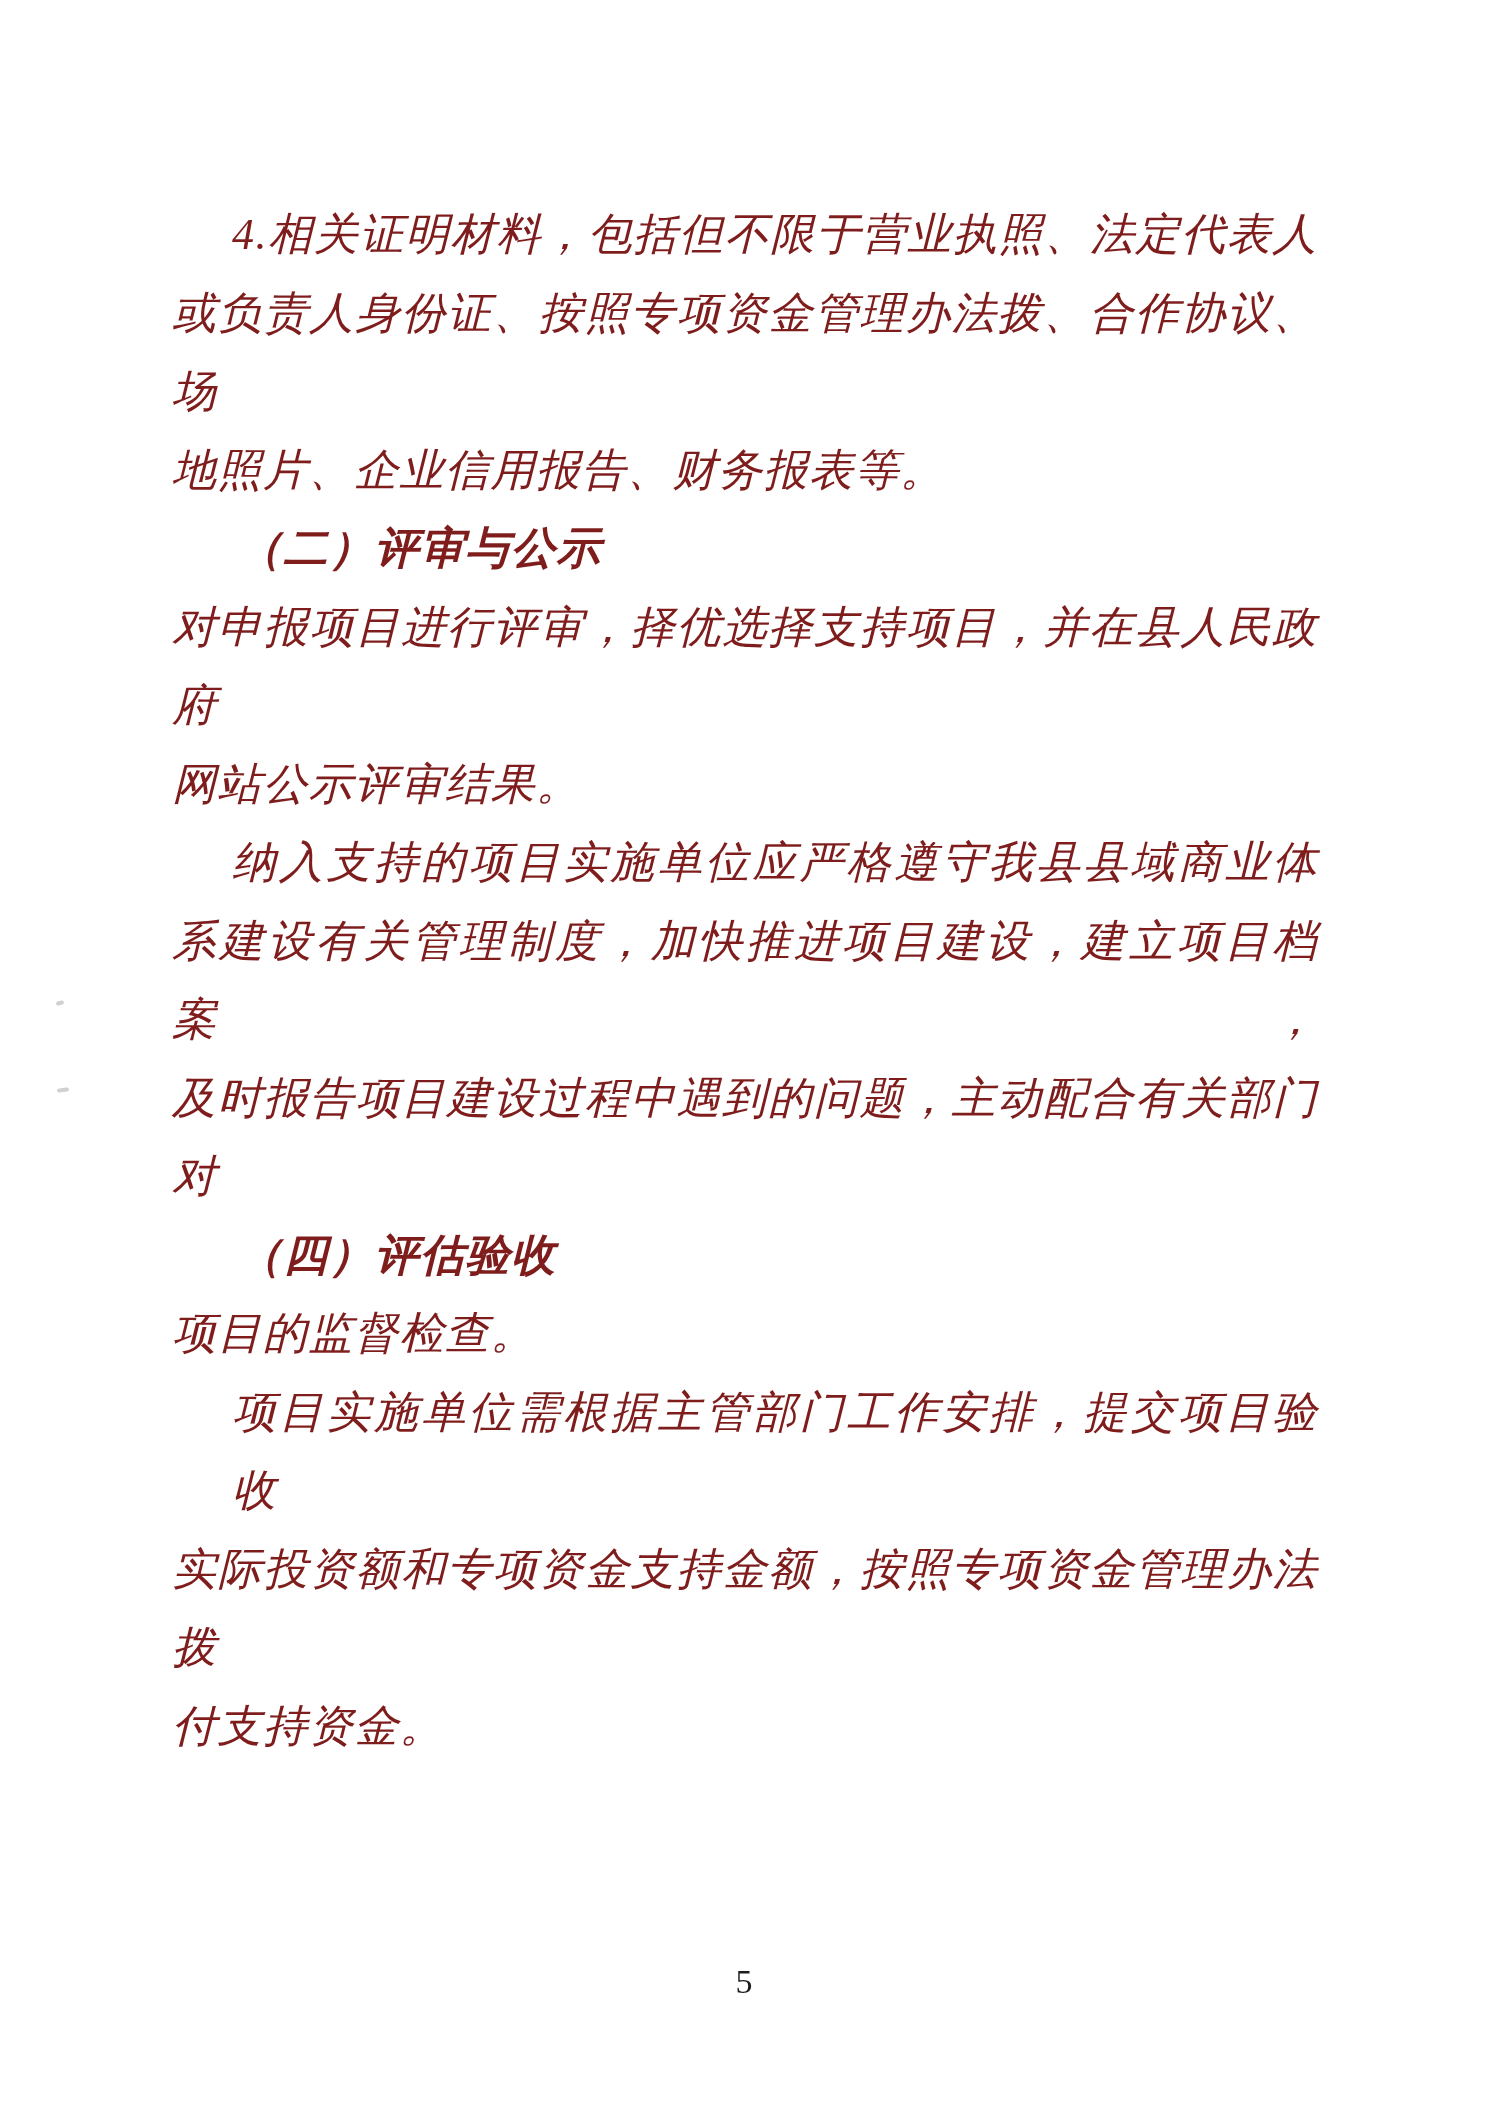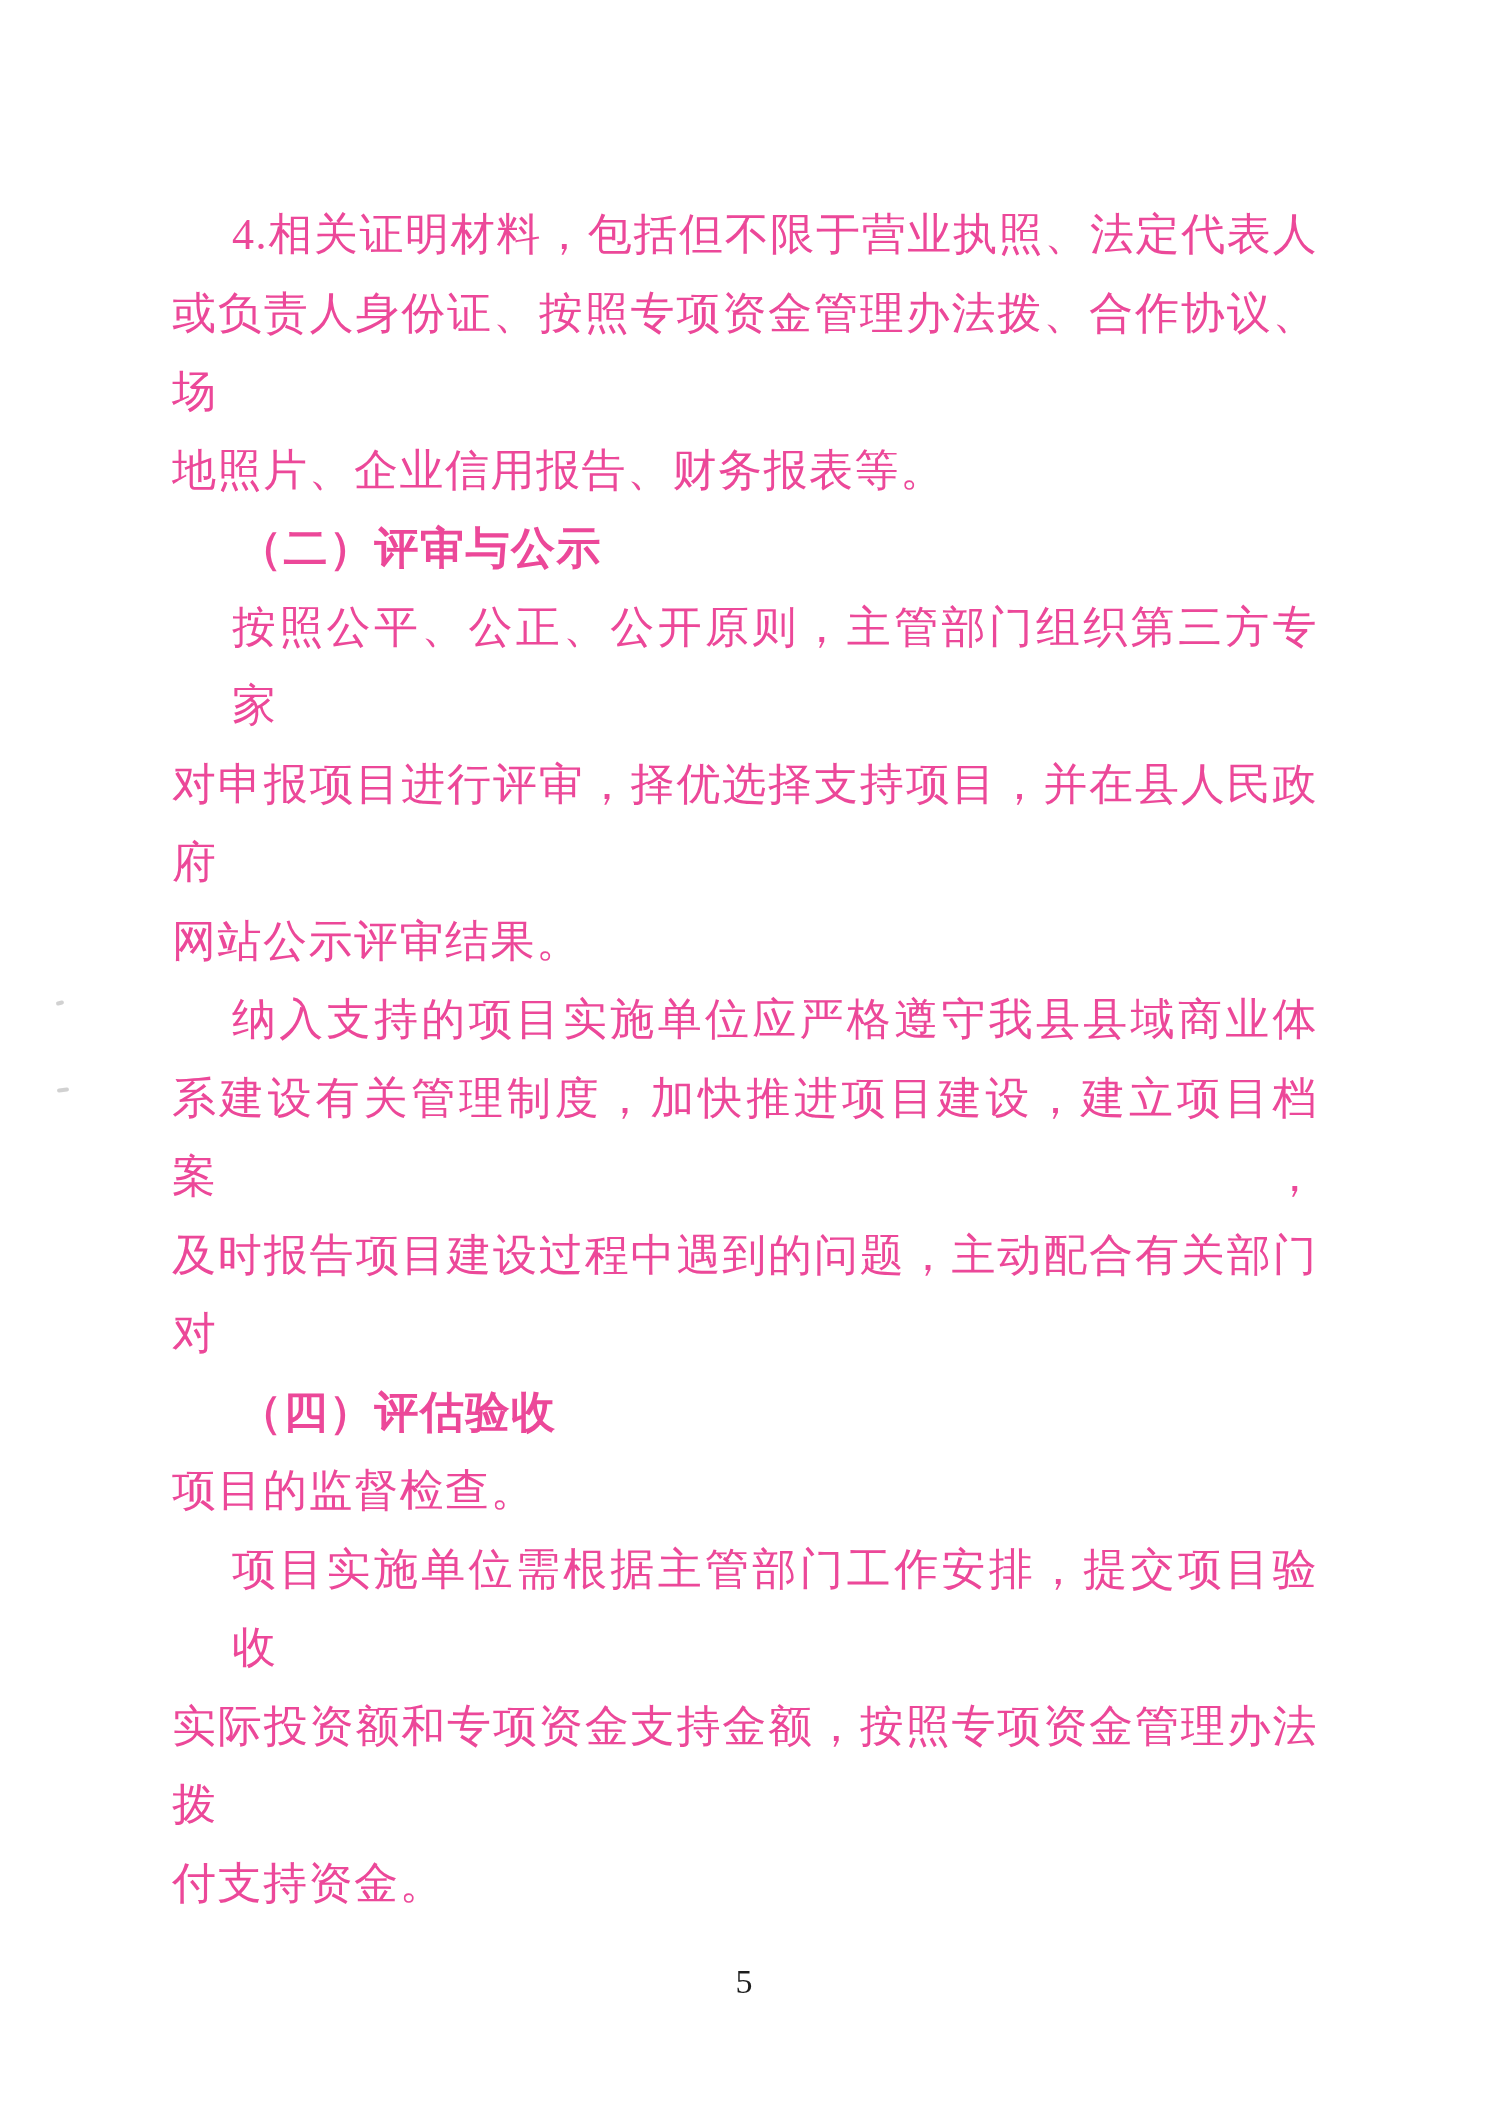--- a/index.html
+++ b/index.html
@@ -20,21 +20,22 @@
     position: absolute;
     top: 196px;
     left: 172px;
     width: 1146px;
   }
   .line {
     font-size: 44px;
     line-height: 78.5px;
     letter-spacing: 1.5px;
     white-space: normal;
-    color: #ec4899;
+    color: #7f1d1d;
+    font-style: italic;
   }
   
   .jf {
     text-align: justify;
     text-align-last: justify;
   }
   
   .lf {
     text-align: left;
     text-align-last: left;
@@ -74,21 +75,20 @@
 <div class="page">
 
   <div class="text-block">
 
     <div class="line jf indent">4.相关证明材料，包括但不限于营业执照、法定代表人</div>
     <div class="line jf">或负责人身份证、按照专项资金管理办法拨、合作协议、场</div>
     <div class="line lf">地照片、企业信用报告、财务报表等。</div>
 
     <div class="line lf indent2 bold">（二）评审与公示</div>
 
-    <div class="line jf indent">按照公平、公正、公开原则，主管部门组织第三方专家</div>
     <div class="line jf">对申报项目进行评审，择优选择支持项目，并在县人民政府</div>
     <div class="line lf">网站公示评审结果。</div>
 
 
     <div class="line jf indent">纳入支持的项目实施单位应严格遵守我县县域商业体</div>
     <div class="line jf">系建设有关管理制度，加快推进项目建设，建立项目档案，</div>
     <div class="line jf">及时报告项目建设过程中遇到的问题，主动配合有关部门对</div>
     <div class="line lf indent2 bold">（四）评估验收</div>
 
     <div class="line lf">项目的监督检查。</div>

